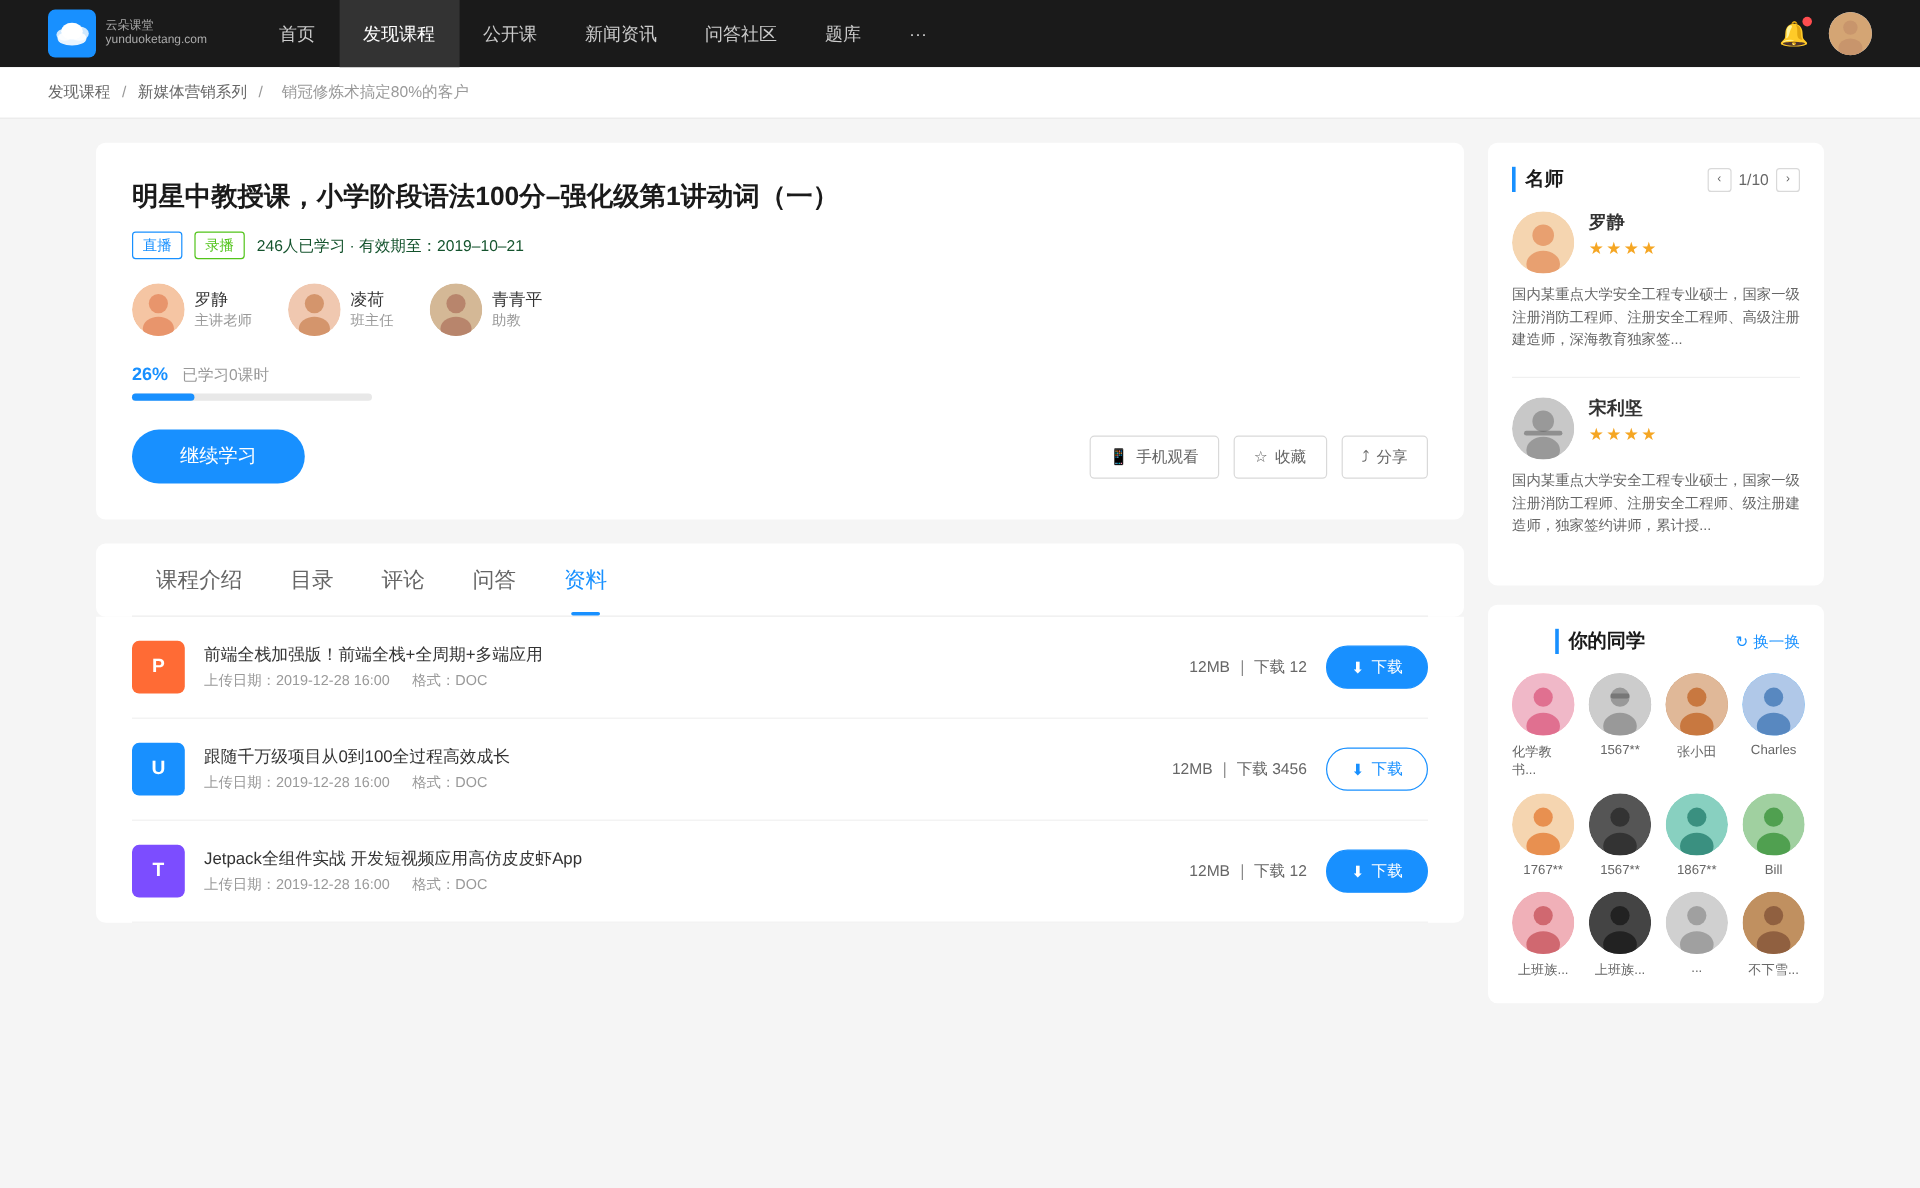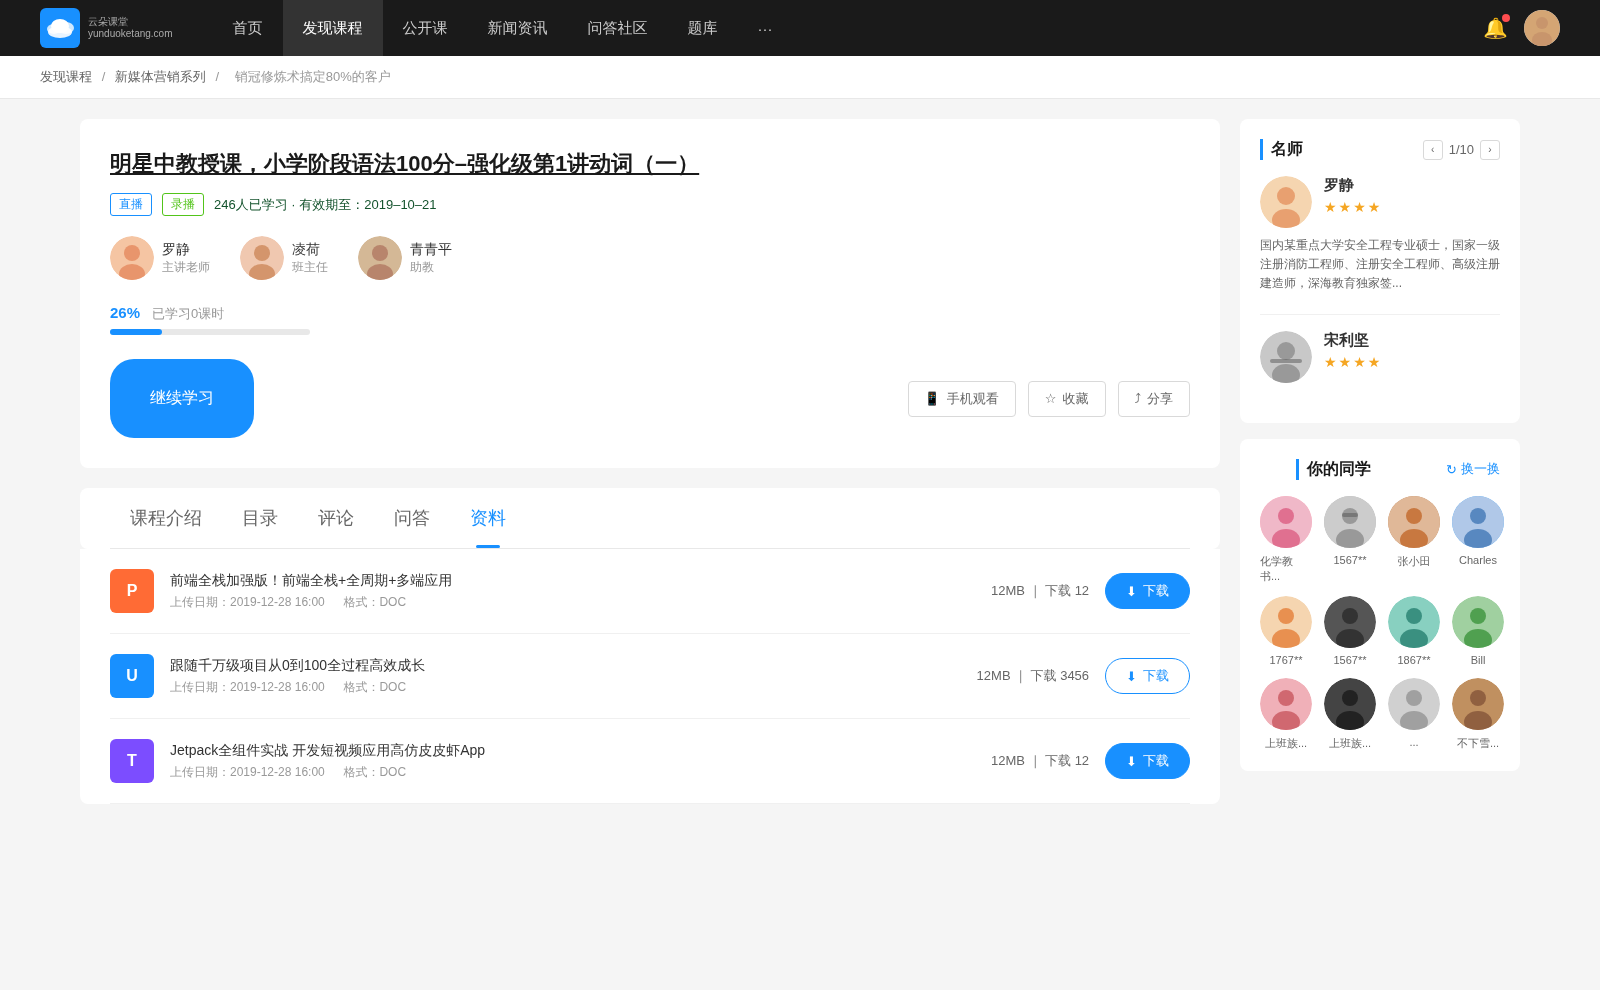--- a/index.html
+++ b/index.html
@@ -25,21 +25,21 @@
     .breadcrumb span { color: #999; margin: 0 6px; }
 
     
     .main-content { max-width: 1520px; margin: 0 auto; padding: 20px 40px; display: flex; gap: 20px; }
 
     
     .left-panel { flex: 1; }
 
     
     .course-card { background: white; border-radius: 8px; padding: 30px; margin-bottom: 20px; }
-    .course-title { font-size: 22px; font-weight: bold; color: #1a1a1a; margin-bottom: 14px; text-decoration: underline; }
+    .course-title { font-size: 22px; font-weight: bold; color: #1a1a1a; margin-bottom: 14px; }
     .course-meta { display: flex; align-items: center; gap: 10px; margin-bottom: 20px; }
     .badge { padding: 2px 8px; border-radius: 3px; font-size: 12px; font-weight: 500; }
     .badge-live { background: transparent; border: 1px solid #1890ff; color: #1890ff; }
     .badge-rec { background: transparent; border: 1px solid #52c41a; color: #52c41a; }
     .meta-text { color: #14532d; font-size: 13px; }
 
     
     .teachers { display: flex; gap: 30px; margin-bottom: 24px; }
     .teacher { display: flex; align-items: center; gap: 8px; }
     .teacher-avatar { width: 44px; height: 44px; border-radius: 50%; overflow: hidden; }
@@ -49,21 +49,21 @@
 
     
     .progress-section { margin-bottom: 24px; }
     .progress-label { font-size: 15px; font-weight: bold; color: #1890ff; margin-bottom: 4px; }
     .progress-sub { display: inline; font-size: 13px; color: #999; margin-left: 8px; font-weight: normal; }
     .progress-bar-bg { width: 200px; height: 6px; background: #e8e8e8; border-radius: 3px; margin-top: 6px; }
     .progress-bar-fill { height: 6px; background: #1890ff; border-radius: 3px; }
 
     
     .course-actions { display: flex; align-items: center; gap: 16px; }
-    .btn-continue { background: #1890ff; color: white; border: none; border-radius: 24px; padding: 29px 40px; font-size: 16px; cursor: pointer; font-weight: 500; }
+    .btn-continue { background: #1890ff; color: white; border: none; border-radius: 24px; padding: 12px 40px; font-size: 16px; cursor: pointer; font-weight: 500; }
     .action-buttons { margin-left: auto; display: flex; gap: 12px; }
     .action-btn { display: flex; align-items: center; gap: 6px; color: #666; border: 1px solid #d9d9d9; background: white; padding: 8px 16px; border-radius: 4px; cursor: pointer; font-size: 13px; }
 
     
     .tabs-card { background: white; border-radius: 8px; padding: 0 30px; margin-bottom: 0; }
     .tabs { display: flex; border-bottom: 1px solid #e8e8e8; }
     .tab { padding: 18px 20px; font-size: 18px; color: #666; cursor: pointer; position: relative; }
     .tab.active { color: #1890ff; }
     .tab.active::after { content: ''; position: absolute; bottom: 0; left: 50%; transform: translateX(-50%); width: 24px; height: 3px; background: #1890ff; border-radius: 2px; }
 
@@ -373,20 +373,21 @@
           <div class="teacher-side-info">
             <div class="teacher-side-name">宋利坚</div>
             <div class="stars">
               <span class="star">★</span>
               <span class="star">★</span>
               <span class="star">★</span>
               <span class="star">★</span>
             </div>
           </div>
         </div>
+        <div class="teacher-desc">国内某重点大学安全工程专业硕士，国家一级注册消防工程师、注册安全工程师、级注册建造师，独家签约讲师，累计授...</div>
       </div>
     </div>
 
     <div class="side-card">
       <div class="classmates-header side-card-header">
         <div class="side-card-title">你的同学</div>
         <div class="refresh-btn">
           <span>↻</span>
           <span>换一换</span>
         </div>

